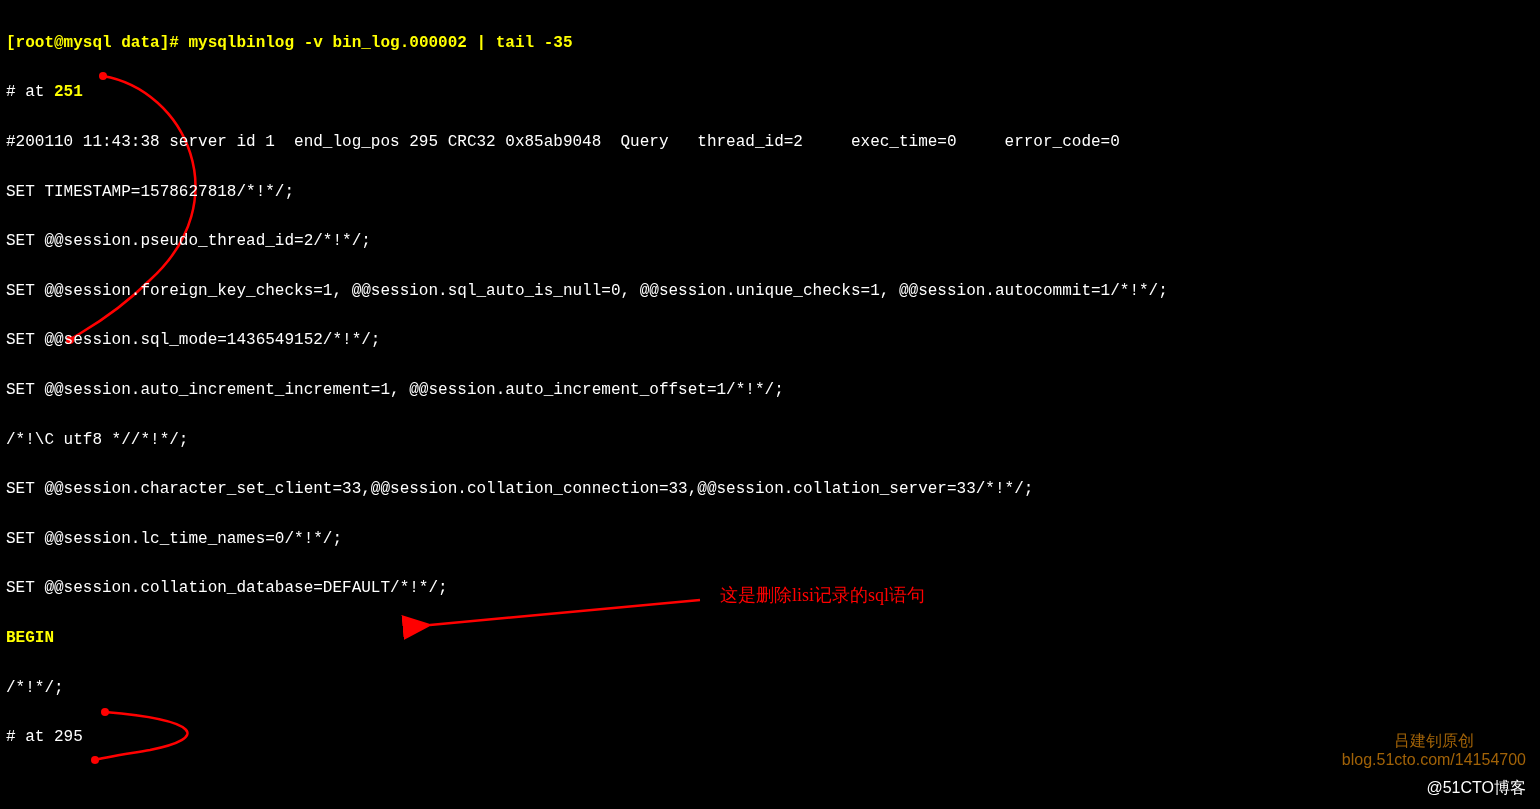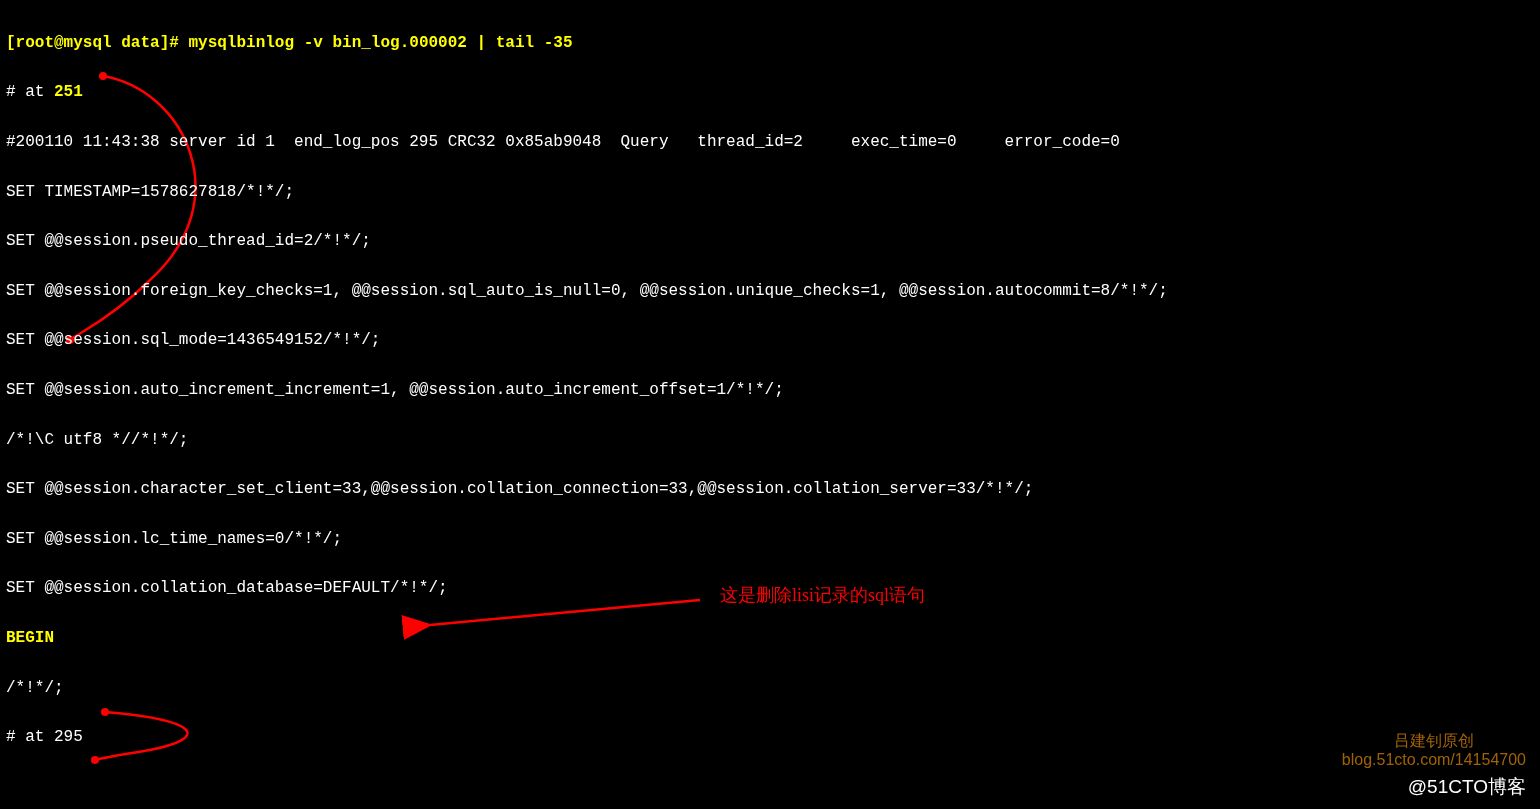--- a/index.html
+++ b/index.html
@@ -49,35 +49,35 @@
     font-size: 16px;
     line-height: 1.2;
     z-index: 3;
   }
   .footer-brand {
     position: absolute;
     right: 14px;
     bottom: 8px;
     color: #fff;
     font-family: "Microsoft YaHei", sans-serif;
-    font-size: 19px;
+    font-size: 16px;
     z-index: 3;
     text-align: right;
   }
 </style>
 </head>
 <body>
 
 <div class="term">
 <span class="line"><span class="prompt bold">[root@mysql data]# </span><span class="cmd bold">mysqlbinlog -v bin_log.000002 | tail -35</span></span>
 <span class="line"><span># at </span><span class="yellow bold">251</span></span>
 <span class="line">#200110 11:43:38 server id 1  end_log_pos 295 CRC32 0x85ab9048  Query   thread_id=2     exec_time=0     error_code=0</span>
 <span class="line">SET TIMESTAMP=1578627818/*!*/;</span>
 <span class="line">SET @@session.pseudo_thread_id=2/*!*/;</span>
-<span class="line">SET @@session.foreign_key_checks=1, @@session.sql_auto_is_null=0, @@session.unique_checks=1, @@session.autocommit=8/*!*/;</span>
+<span class="line">SET @@session.foreign_key_checks=1, @@session.sql_auto_is_null=0, @@session.unique_checks=1, @@session.autocommit=1/*!*/;</span>
 <span class="line">SET @@session.sql_mode=1436549152/*!*/;</span>
 <span class="line">SET @@session.auto_increment_increment=1, @@session.auto_increment_offset=1/*!*/;</span>
 <span class="line">/*!\C utf8 *//*!*/;</span>
 <span class="line">SET @@session.character_set_client=33,@@session.collation_connection=33,@@session.collation_server=33/*!*/;</span>
 <span class="line">SET @@session.lc_time_names=0/*!*/;</span>
 <span class="line">SET @@session.collation_database=DEFAULT/*!*/;</span>
 <span class="line yellow bold">BEGIN</span>
 <span class="line">/*!*/;</span>
 <span class="line"># at 295</span>
 

